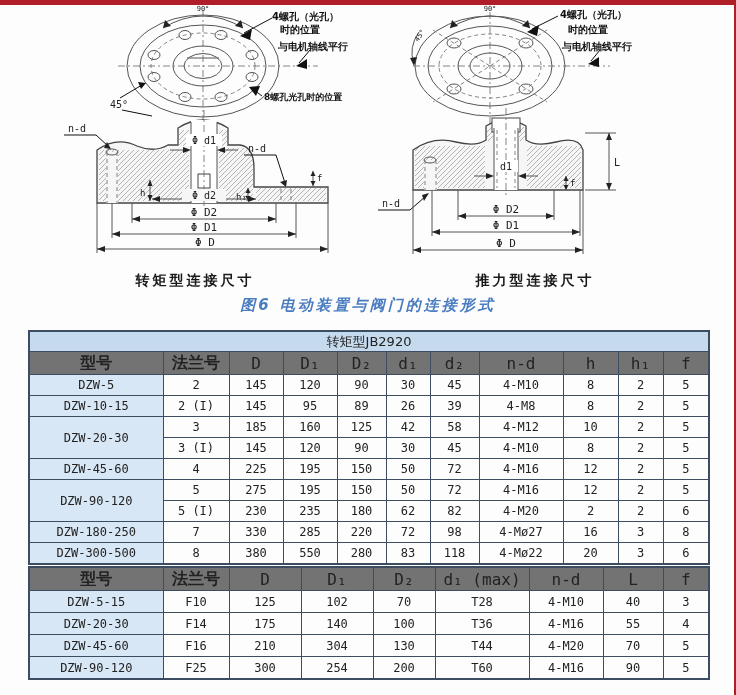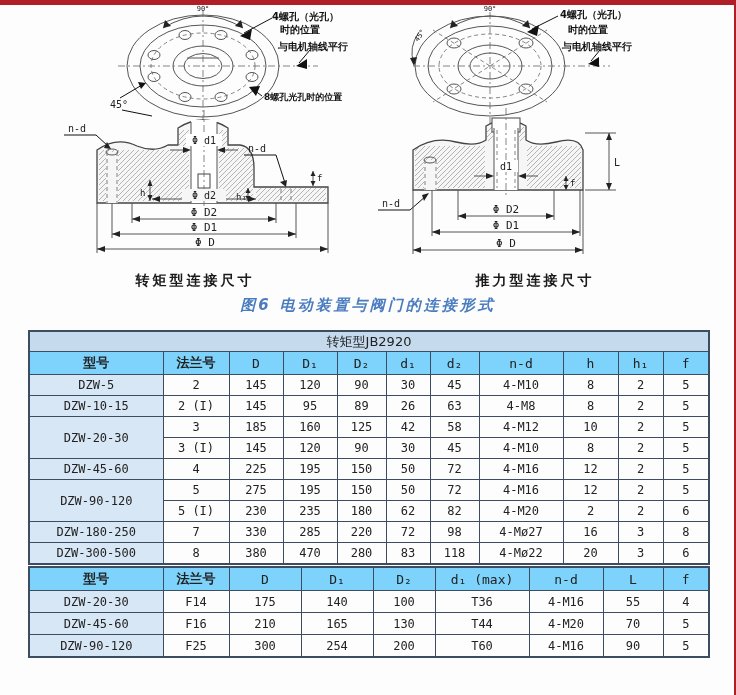--- a/index.html
+++ b/index.html
@@ -14,21 +14,21 @@
   .fig-caption{position:absolute;top:296px;left:0;width:736px;text-align:center;
                font-size:15px;font-weight:bold;letter-spacing:3px;color:#4a7cc0;font-style:italic;}
   table{position:absolute;left:28px;border-collapse:collapse;table-layout:fixed;width:680px;
         border:2px solid #3c4c61;font-size:12px;}
   #table1{top:330px;}
   #table2{top:566px;}
   td,th{border:1px solid #3c4c61;text-align:center;vertical-align:middle;padding:0;
         font-family:"DejaVu Sans Mono","Liberation Mono",monospace;color:#222;font-weight:normal;}
   .title-row td{background:#c6daee;height:19px;font-size:13px;
         font-family:"DejaVu Sans","Liberation Sans",sans-serif;}
-  .hdr td{background:#7dd3fc;height:22px;font-size:13px;}
+  .hdr td{background:#737373;height:22px;font-size:16px;}
   .hdr td.cn{font-family:"DejaVu Sans","Liberation Sans",sans-serif;font-weight:bold;}
   #table1 tbody td{height:20px;}
   #table2 tbody td{height:21px;}
   td.model{background:#d8e7f5;}
   .dim-text{font-family:"DejaVu Sans Mono","Liberation Mono",monospace;fill:#222;}
   .note-text{font-family:"DejaVu Sans","Liberation Sans",sans-serif;fill:#111;}
   .thin{stroke:#555;stroke-width:1;fill:none;}
   .body-line{stroke:#444;stroke-width:1.3;fill:#f6f6f6;}
   .dashed{stroke:#666;stroke-width:0.8;fill:none;stroke-dasharray:7 3 2 3;}
   .dash2{stroke:#666;stroke-width:0.8;fill:none;stroke-dasharray:4 3;}
@@ -438,21 +438,21 @@
         <td>2</td>
         <td>5</td>
       </tr>
       <tr>
         <td class="model">DZW-10-15</td>
         <td>2 (I)</td>
         <td>145</td>
         <td>95</td>
         <td>89</td>
         <td>26</td>
-        <td>63</td>
+        <td>39</td>
         <td>4-M8</td>
         <td>8</td>
         <td>2</td>
         <td>5</td>
       </tr>
       <tr>
         <td class="model" rowspan="2">DZW-20-30</td>
         <td>3</td>
         <td>185</td>
         <td>160</td>
@@ -524,21 +524,21 @@
         <td>98</td>
         <td>4-Mø27</td>
         <td>16</td>
         <td>3</td>
         <td>8</td>
       </tr>
       <tr>
         <td class="model">DZW-300-500</td>
         <td>8</td>
         <td>380</td>
-        <td>470</td>
+        <td>550</td>
         <td>280</td>
         <td>83</td>
         <td>118</td>
         <td>4-Mø22</td>
         <td>20</td>
         <td>3</td>
         <td>6</td>
       </tr>
     </tbody>
   </table>
@@ -563,35 +563,46 @@
         <td>D₁</td>
         <td>D₂</td>
         <td>d₁ (max)</td>
         <td>n-d</td>
         <td>L</td>
         <td>f</td>
       </tr>
     </thead>
     <tbody>
       <tr>
+        <td class="model">DZW-5-15</td>
+        <td>F10</td>
+        <td>125</td>
+        <td>102</td>
+        <td>70</td>
+        <td>T28</td>
+        <td>4-M10</td>
+        <td>40</td>
+        <td>3</td>
+      </tr>
+      <tr>
         <td class="model">DZW-20-30</td>
         <td>F14</td>
         <td>175</td>
         <td>140</td>
         <td>100</td>
         <td>T36</td>
         <td>4-M16</td>
         <td>55</td>
         <td>4</td>
       </tr>
       <tr>
         <td class="model">DZW-45-60</td>
         <td>F16</td>
         <td>210</td>
-        <td>165</td>
+        <td>304</td>
         <td>130</td>
         <td>T44</td>
         <td>4-M20</td>
         <td>70</td>
         <td>5</td>
       </tr>
       <tr>
         <td class="model">DZW-90-120</td>
         <td>F25</td>
         <td>300</td>

